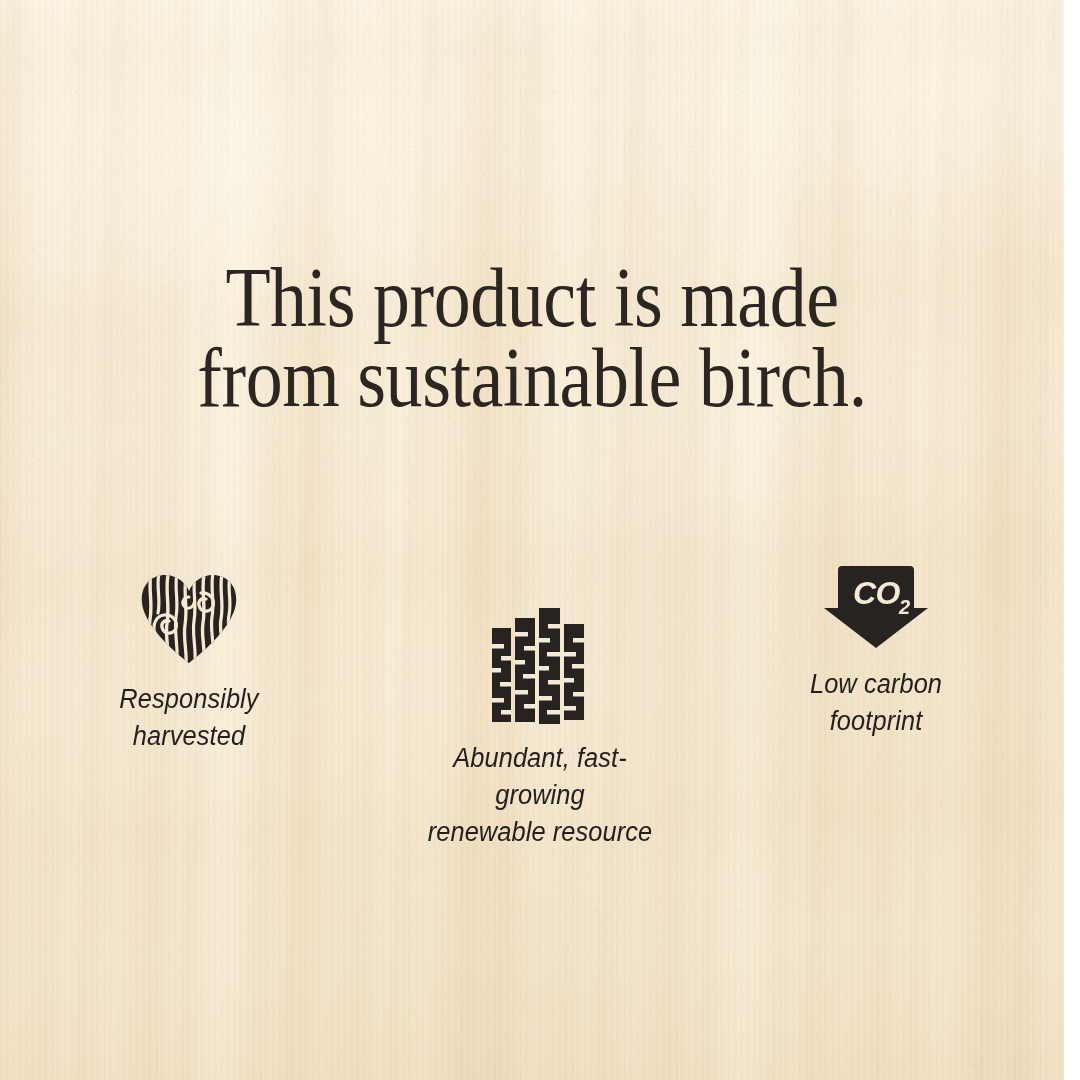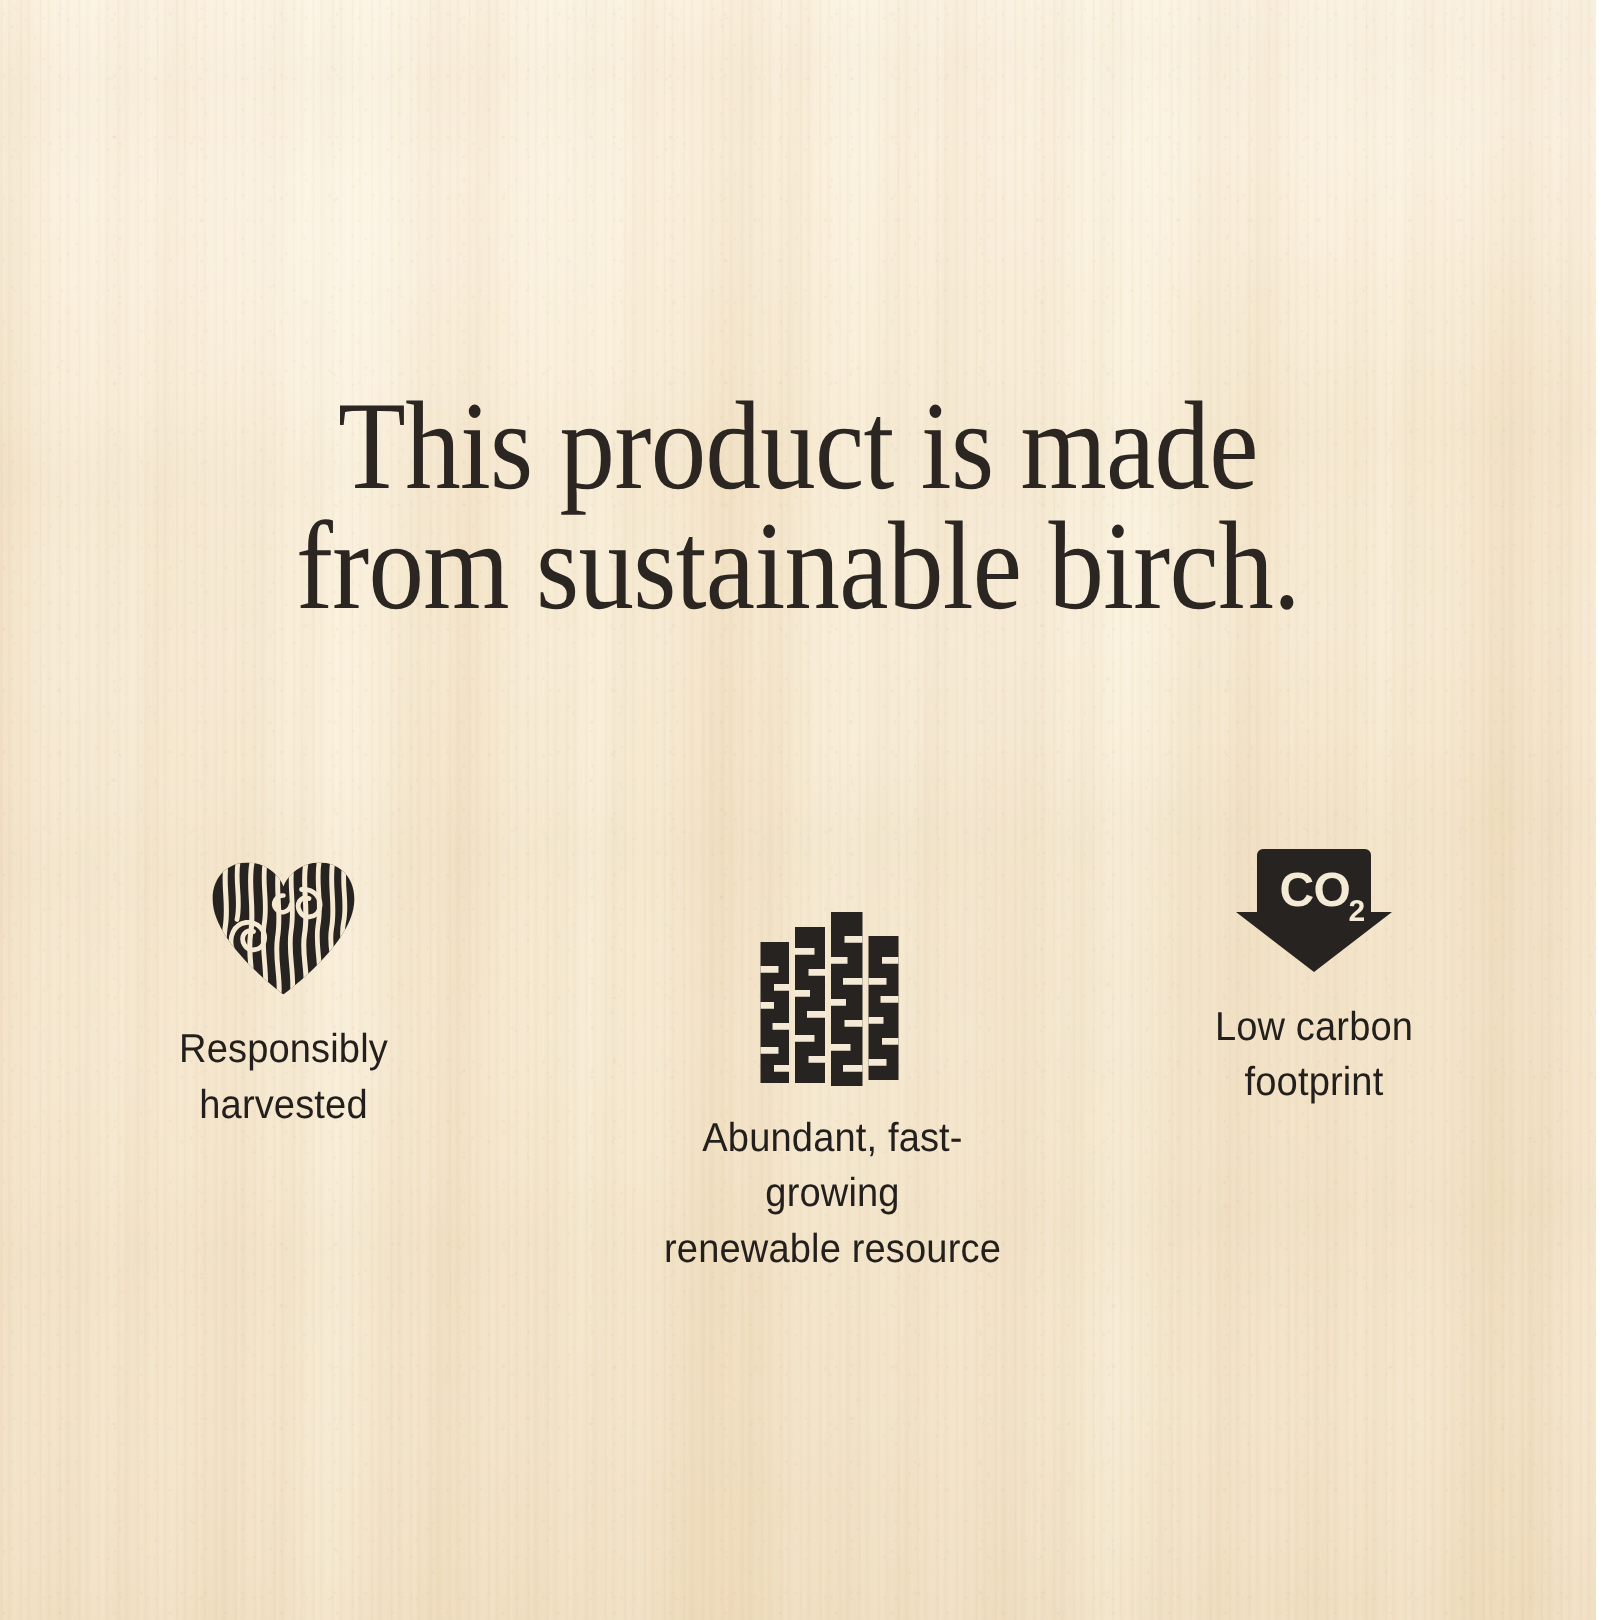--- a/index.html
+++ b/index.html
@@ -141,20 +141,21 @@
     position: absolute;
     left: 0;
     right: 0;
     top: 540px;
     height: 320px;
   }
 
   .feature {
     position: absolute;
     text-align: center;
+    font-style: italic;
   }
 
   .feature .icon-wrap {
     display: flex;
     align-items: flex-end;
     justify-content: center;
     height: 96px;
   }
 
   .feature .caption {
@@ -163,21 +164,21 @@
     font-size: 27px;
     line-height: 37px;
     font-weight: 400;
     color: #231f1c;
     letter-spacing: 0.1px;
     transform: scaleX(0.94);
     white-space: pre-line;
   }
 
   #feature-harvested { left: 64px;  top: 29px;  width: 250px; }
-  #feature-renewable { left: 420px; top: 88px;  width: 270px; }
+  #feature-renewable { left: 405px; top: 88px;  width: 270px; }
   #feature-carbon    { left: 766px; top: 14px;  width: 220px; }
 
   .ink { fill: #272320; }
   .cream { fill: #f4ead5; }
 </style>
 </head>
 <body>
 
 <div id="stage">
 

